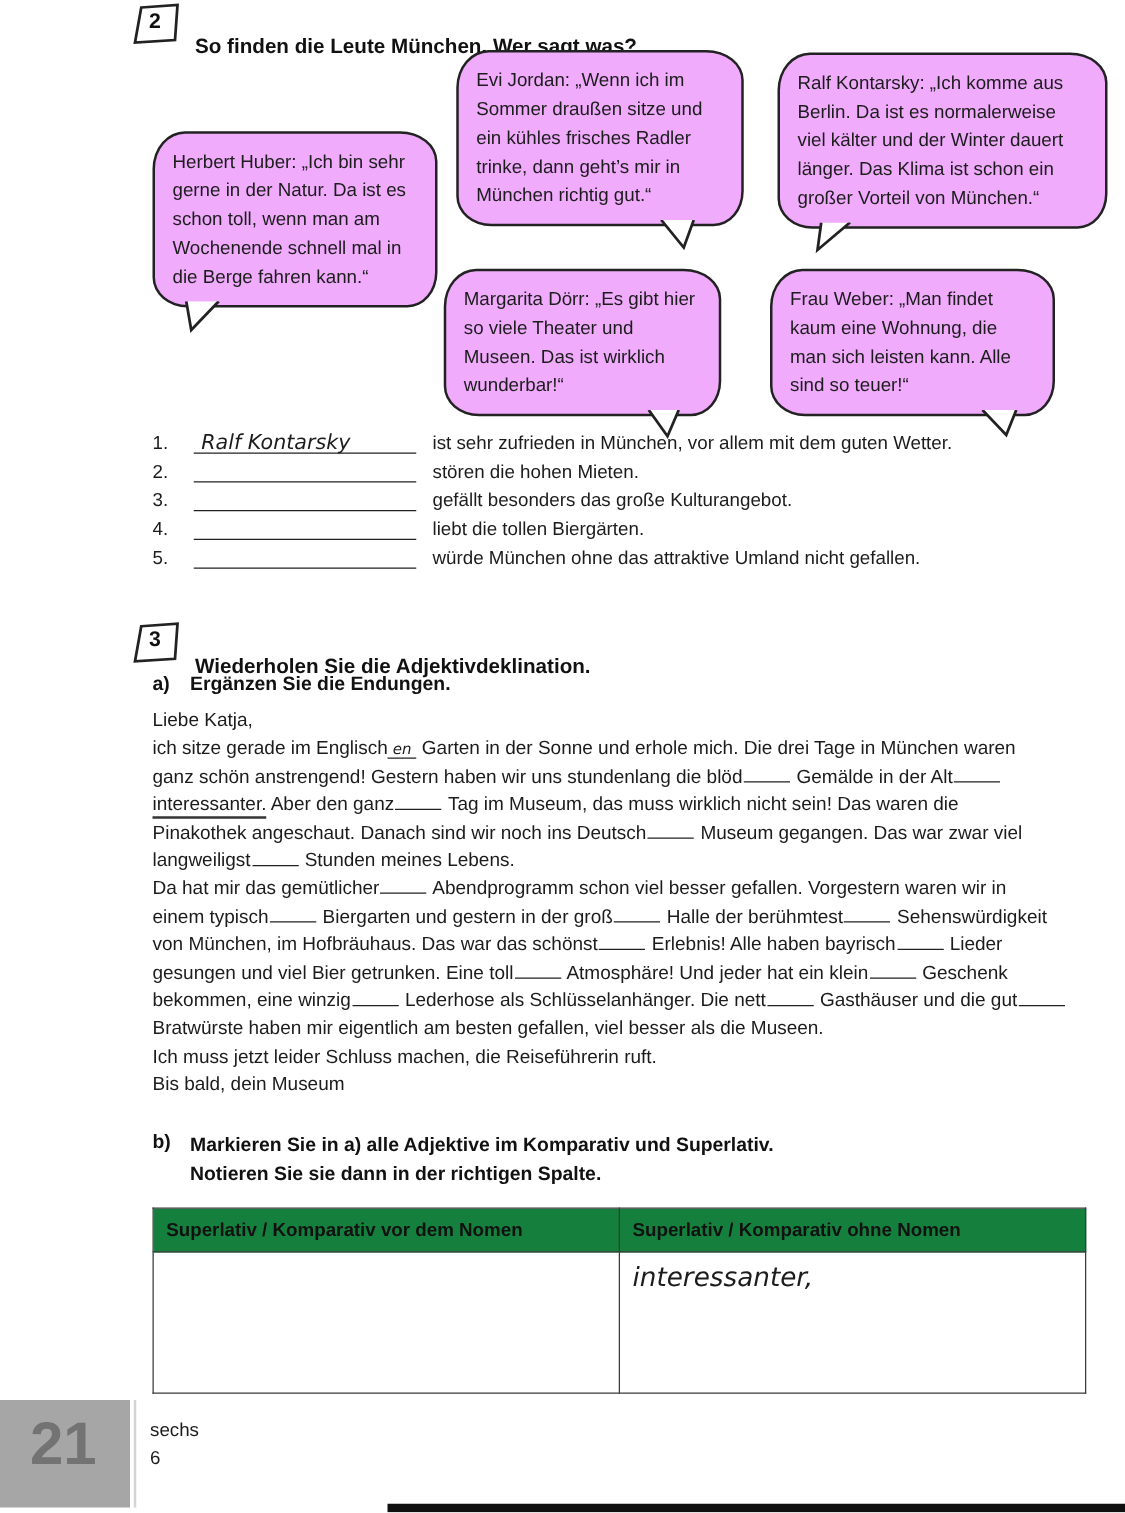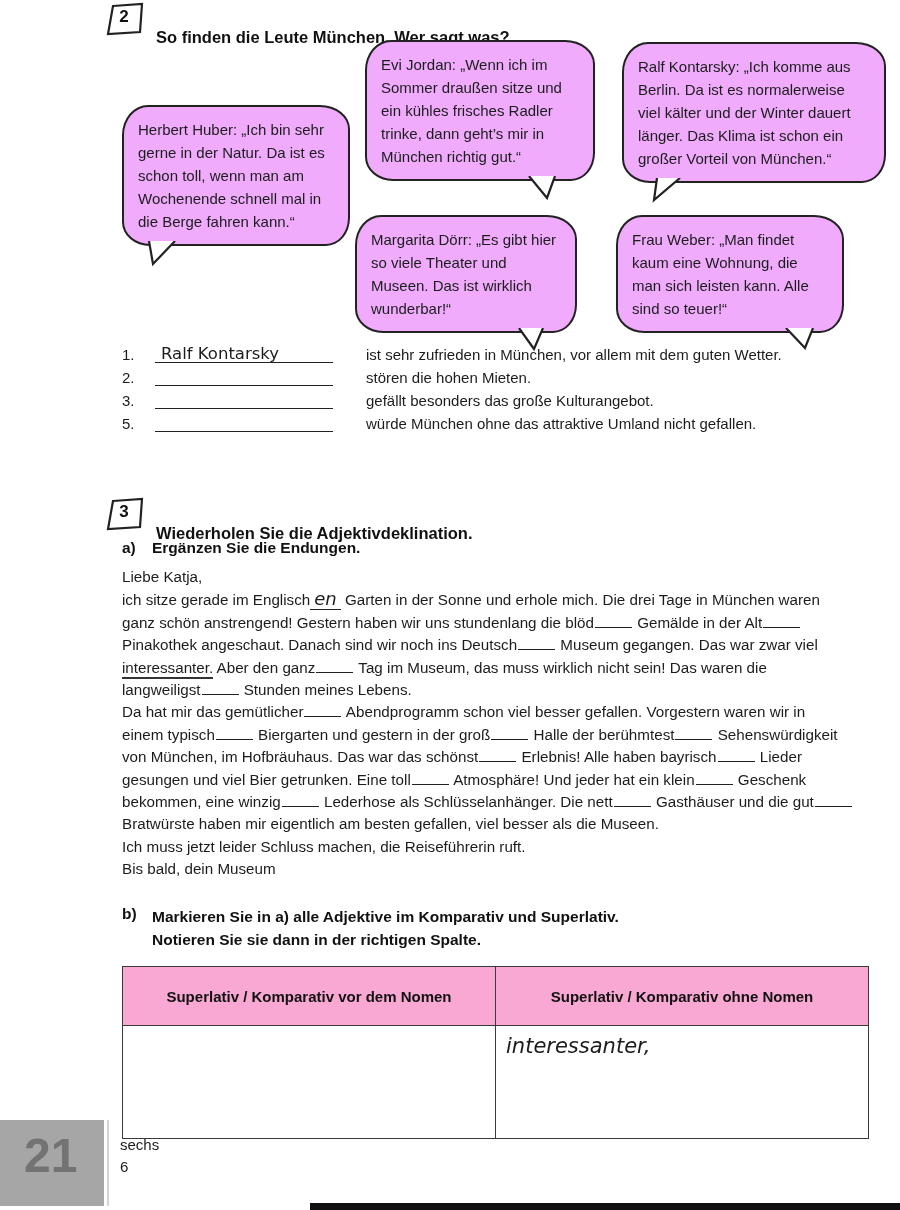--- a/index.html
+++ b/index.html
@@ -27,53 +27,53 @@
   
   .fill-list { position:absolute; left:122px; top:344px; width:770px; font-size:15px; }
   .fill-item { position:relative; height:23px; white-space:nowrap; }
   .item-num { display:inline-block; width:33px; vertical-align:bottom; }
   .item-line {
     display:inline-block; width:178px; height:18px; border-bottom:1.2px solid #222;
     position:relative; vertical-align:bottom; margin-right:13px;
   }
   .item-answer {
     position:absolute; left:6px; bottom:-1px; white-space:nowrap;
-    font-family:"DejaVu Sans", sans-serif; font-size:16.5px;text-align:center;
-  }
-  .item-text { vertical-align:bottom;margin-left:20px; }
+    font-style:italic; font-family:"DejaVu Sans", sans-serif; font-size:16.5px;text-align:center;
+  }
+  .item-text { vertical-align:bottom; }
 
   
   .part-heading { position:absolute; font-weight:bold; font-size:15.5px; color:#111; }
   .part-heading .part-label { display:inline-block; width:30px; }
   .b-heading { display:flex; }
   .b-lines div { line-height:23px; }
 
   
   .letter { position:absolute; left:122px; top:566px; width:762px; font-size:15.2px; }
   .letter-line { line-height:22.4px; min-height:22.4px; }
   .blank {
     display:inline-block; width:37px; height:13px;
     border-bottom:1.4px solid #222; margin:0 1px;
   }
   .hand {
     font-style:italic; font-family:"DejaVu Sans", sans-serif;
   }
   .inline-answer {
-    border-bottom:1.4px solid #222; padding:0 4px; font-size:18px;font-style:italic;
+    border-bottom:1.4px solid #222; padding:0 4px; font-size:12px;font-style:italic;
   }
   .marked { border-bottom:2px solid #333; padding-bottom:1px; }
 
   
   .komp-table {
     position:absolute; left:122px; top:966px; width:747px;
     border-collapse:collapse; table-layout:fixed;
   }
   .komp-table th {
-    background:#f9a8d4; border:1.4px solid #3a3a3a; text-align:center;
-    font-size:15px; font-weight:bold; padding:19px 10px; height:20px; color:#111;
+    background:#15803d; border:1.4px solid #3a3a3a; text-align:left;
+    font-size:15px; font-weight:bold; padding:7px 10px; height:20px; color:#111;
   }
   .komp-table td {
     border:1.4px solid #3a3a3a; vertical-align:top; padding:8px 10px; height:96px;
     font-style:italic; font-family:"DejaVu Sans", sans-serif; font-size:21px;
   }
 
   
   .footer-box { position:absolute; left:0; top:1120px; width:104px; height:86px; background:#a6a6a6; }
   .footer-big {
     position:absolute; left:24px; top:1128px; font-size:48px; font-weight:bold; color:#737373;
@@ -136,42 +136,45 @@
     <div class="fill-item">
       <span class="item-num">1.</span><span class="item-line"><span class="item-answer">Ralf Kontarsky</span></span><span class="item-text">ist sehr zufrieden in München, vor allem mit dem guten Wetter.</span>
     </div>
     <div class="fill-item">
       <span class="item-num">2.</span><span class="item-line"><span class="item-answer"></span></span><span class="item-text">stören die hohen Mieten.</span>
     </div>
     <div class="fill-item">
       <span class="item-num">3.</span><span class="item-line"><span class="item-answer"></span></span><span class="item-text">gefällt besonders das große Kulturangebot.</span>
     </div>
     <div class="fill-item">
+      <span class="item-num">4.</span><span class="item-line"><span class="item-answer"></span></span><span class="item-text">liebt die tollen Biergärten.</span>
+    </div>
+    <div class="fill-item">
       <span class="item-num">5.</span><span class="item-line"><span class="item-answer"></span></span><span class="item-text">würde München ohne das attraktive Umland nicht gefallen.</span>
     </div>
   </div>
 
   <div class="badge" style="left:104px; top:497px;">
     <svg width="42" height="36" viewBox="0 0 42 36">
       <path d="M9,4 L38,2 L36,30 L4,32 Z" fill="#fff" stroke="#222" stroke-width="2.2"></path>
     </svg>
     <span class="badge-num">3</span>
   </div>
   <div class="ex-title" style="left:156px; top:503px;">Wiederholen Sie die Adjektivdeklination.</div>
 
   <div class="part-heading" style="left:122px; top:539px;">
     <span class="part-label">a)</span><span>Ergänzen Sie die Endungen.</span>
   </div>
 
   <div class="letter">
       <div class="letter-line">Liebe Katja,</div>
       <div class="letter-line">ich sitze gerade im Englisch<span class="hand inline-answer">en</span> Garten in der Sonne und erhole mich. Die drei Tage in München waren</div>
       <div class="letter-line">ganz schön anstrengend! Gestern haben wir uns stundenlang die blöd<span class="blank"></span> Gemälde in der Alt<span class="blank"></span></div>
+      <div class="letter-line"><span class="marked">interessanter.</span> Aber den ganz<span class="blank"></span> Tag im Museum, das muss wirklich nicht sein! Das waren die</div>
       <div class="letter-line">Pinakothek angeschaut. Danach sind wir noch ins Deutsch<span class="blank"></span> Museum gegangen. Das war zwar viel</div>
-      <div class="letter-line"><span class="marked">interessanter.</span> Aber den ganz<span class="blank"></span> Tag im Museum, das muss wirklich nicht sein! Das waren die</div>
       <div class="letter-line">langweiligst<span class="blank"></span> Stunden meines Lebens.</div>
       <div class="letter-line">Da hat mir das gemütlicher<span class="blank"></span> Abendprogramm schon viel besser gefallen. Vorgestern waren wir in</div>
       <div class="letter-line">einem typisch<span class="blank"></span> Biergarten und gestern in der groß<span class="blank"></span> Halle der berühmtest<span class="blank"></span> Sehenswürdigkeit</div>
       <div class="letter-line">von München, im Hofbräuhaus. Das war das schönst<span class="blank"></span> Erlebnis! Alle haben bayrisch<span class="blank"></span> Lieder</div>
       <div class="letter-line">gesungen und viel Bier getrunken. Eine toll<span class="blank"></span> Atmosphäre! Und jeder hat ein klein<span class="blank"></span> Geschenk</div>
       <div class="letter-line">bekommen, eine winzig<span class="blank"></span> Lederhose als Schlüsselanhänger. Die nett<span class="blank"></span> Gasthäuser und die gut<span class="blank"></span></div>
       <div class="letter-line">Bratwürste haben mir eigentlich am besten gefallen, viel besser als die Museen.</div>
       <div class="letter-line">Ich muss jetzt leider Schluss machen, die Reiseführerin ruft.</div>
       <div class="letter-line">Bis bald, dein Museum</div>
     </div>

